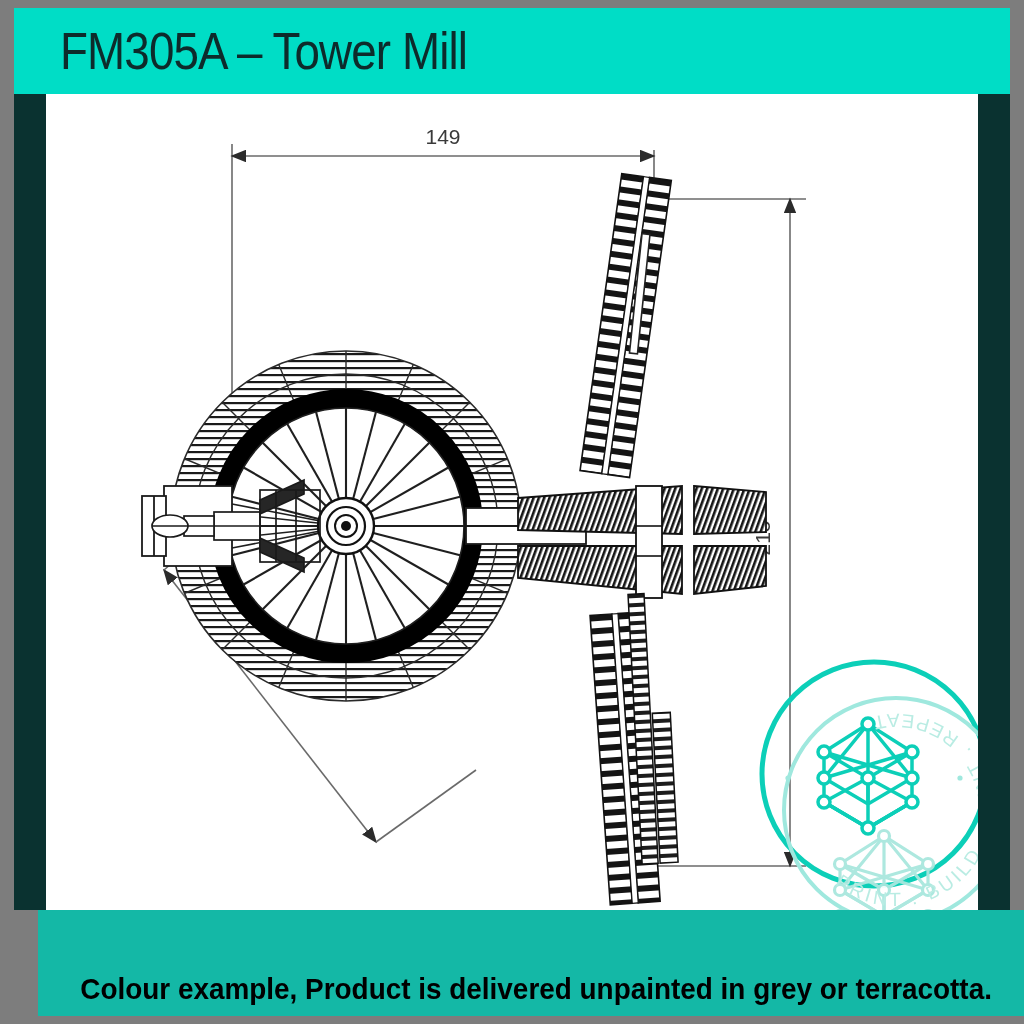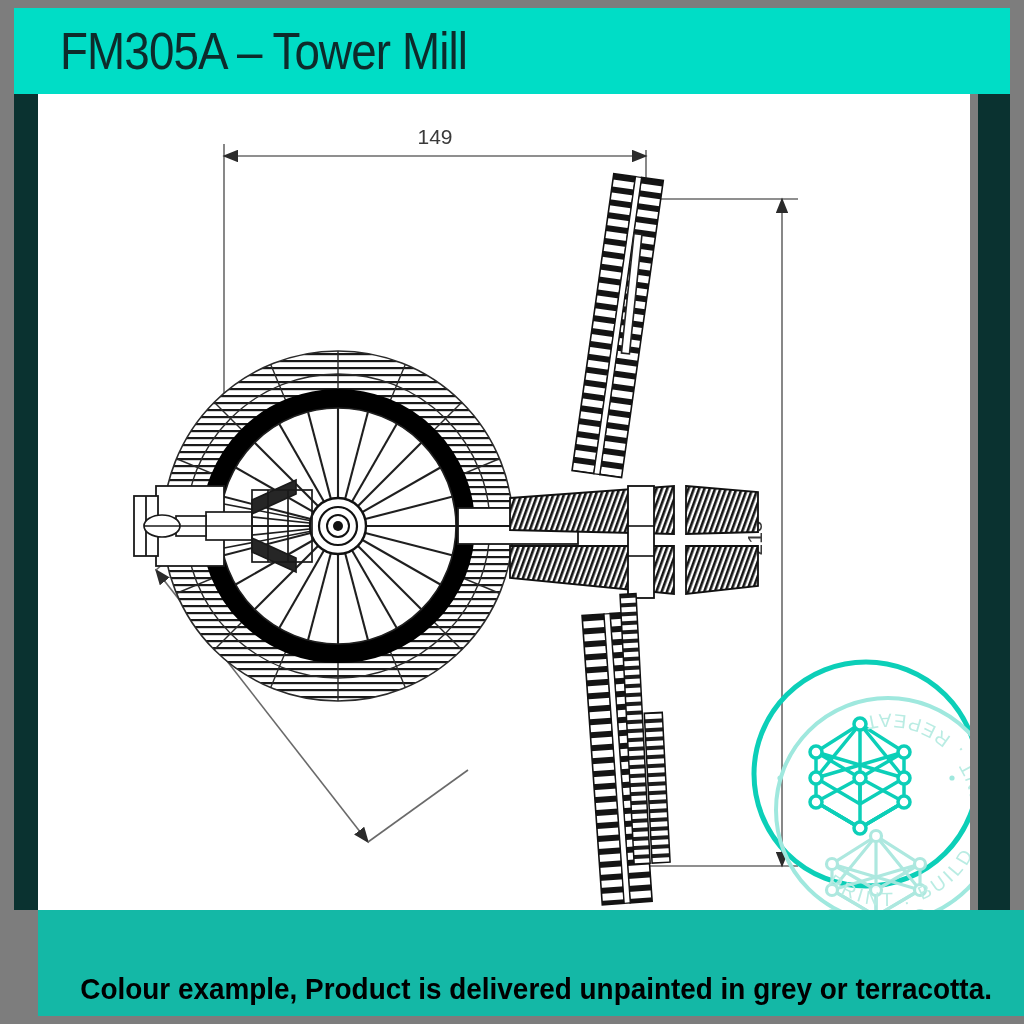--- a/index.html
+++ b/index.html
@@ -32,21 +32,21 @@
   }
   
   .rail{
     position:absolute; top:94px; width:32px; height:816px;
     background:#0a3230;
   }
   .rail-left{left:14px;}
   .rail-right{left:978px;}
   
   .canvas{
-    position:absolute; left:38px; top:94px; width:932px; height:816px;
+    position:absolute; left:46px; top:94px; width:932px; height:816px;
     background:#ffffff;
     overflow:hidden;
   }
   .drawing{position:absolute; left:0; top:0; width:932px; height:816px;}
   
   .footer{
     position:absolute; left:6px; top:910px; width:996px; height:106px;
     background:#14b8a6;
     display:flex; align-items:flex-end; justify-content:center;margin-left:32px;
   }

